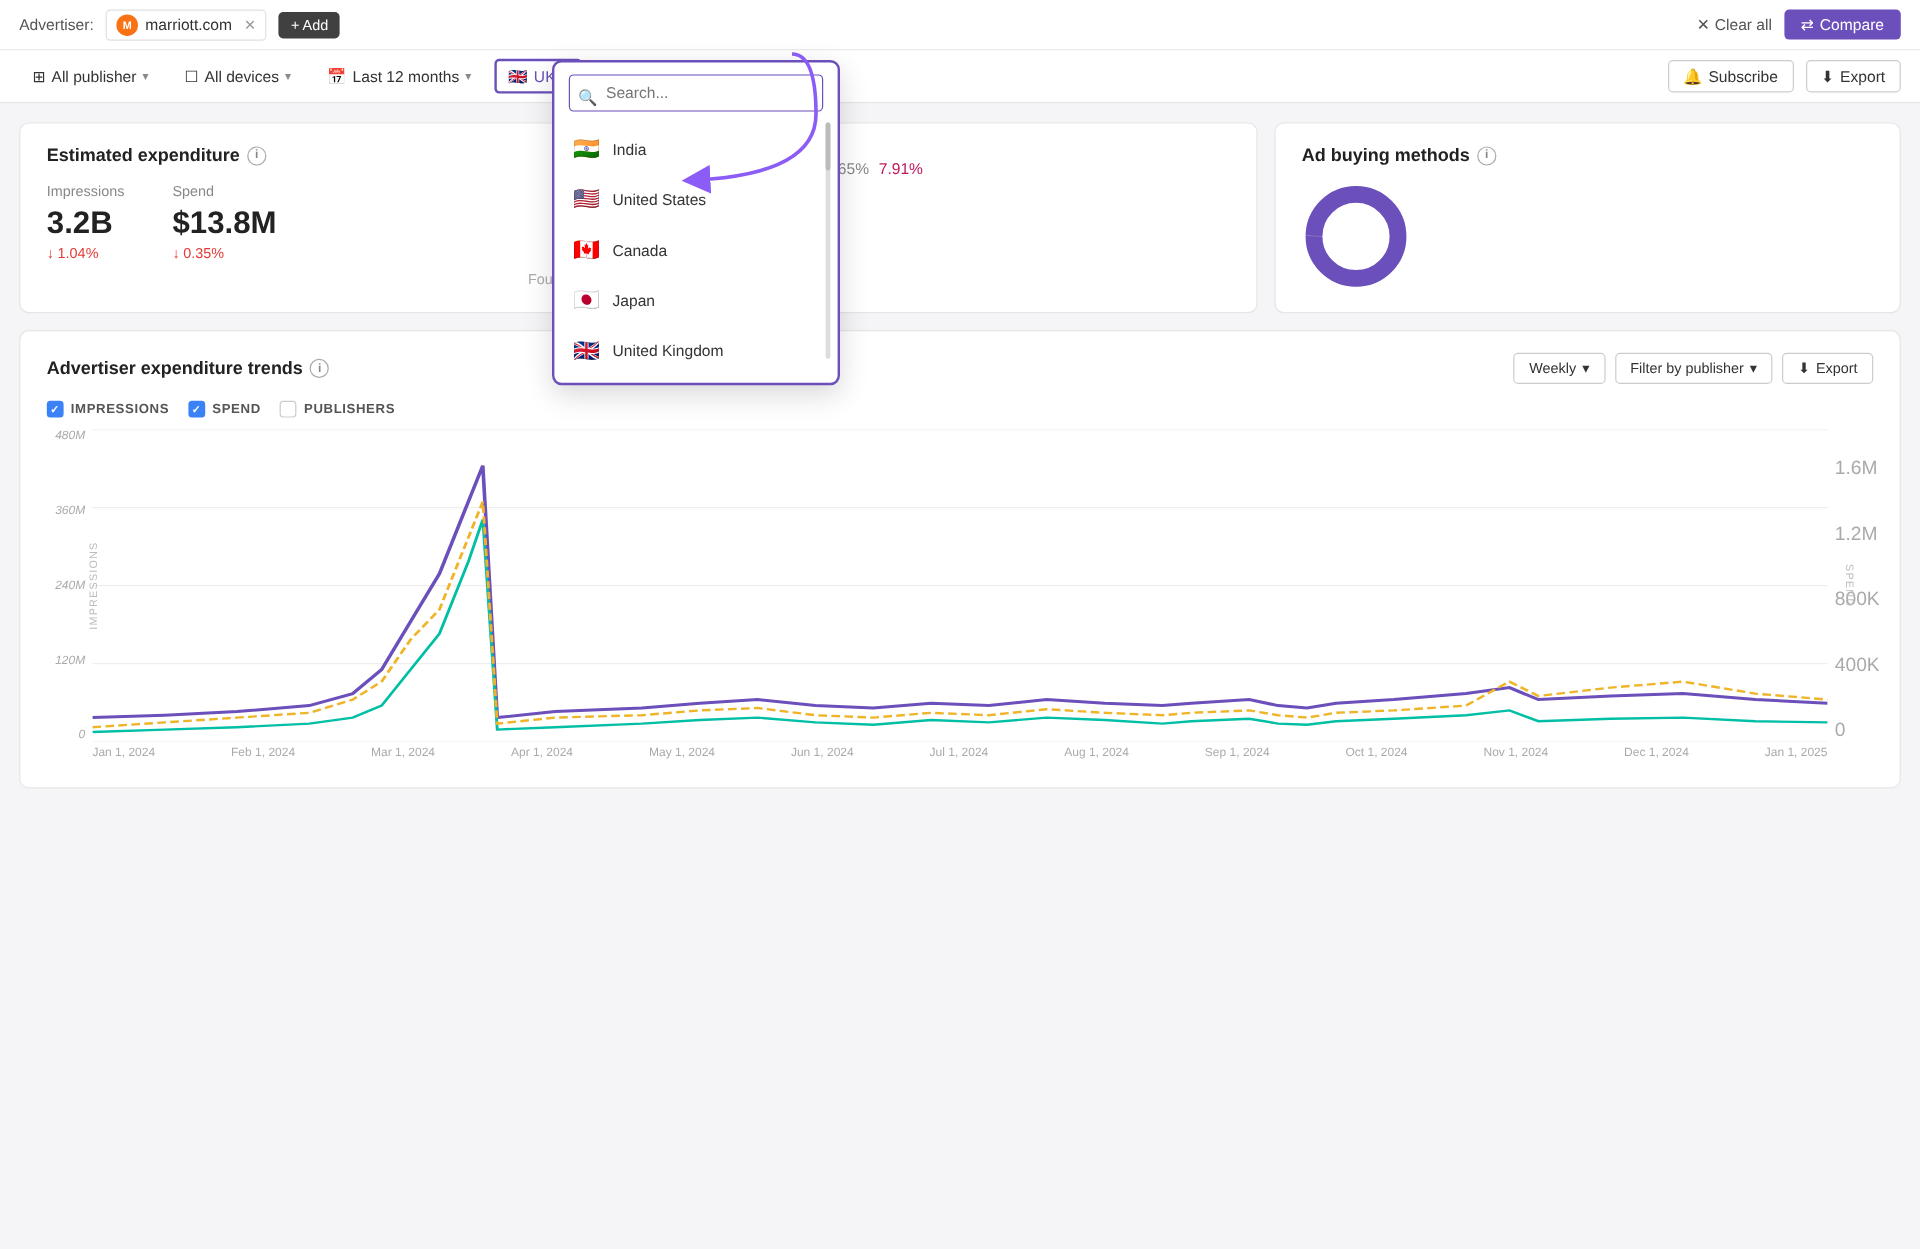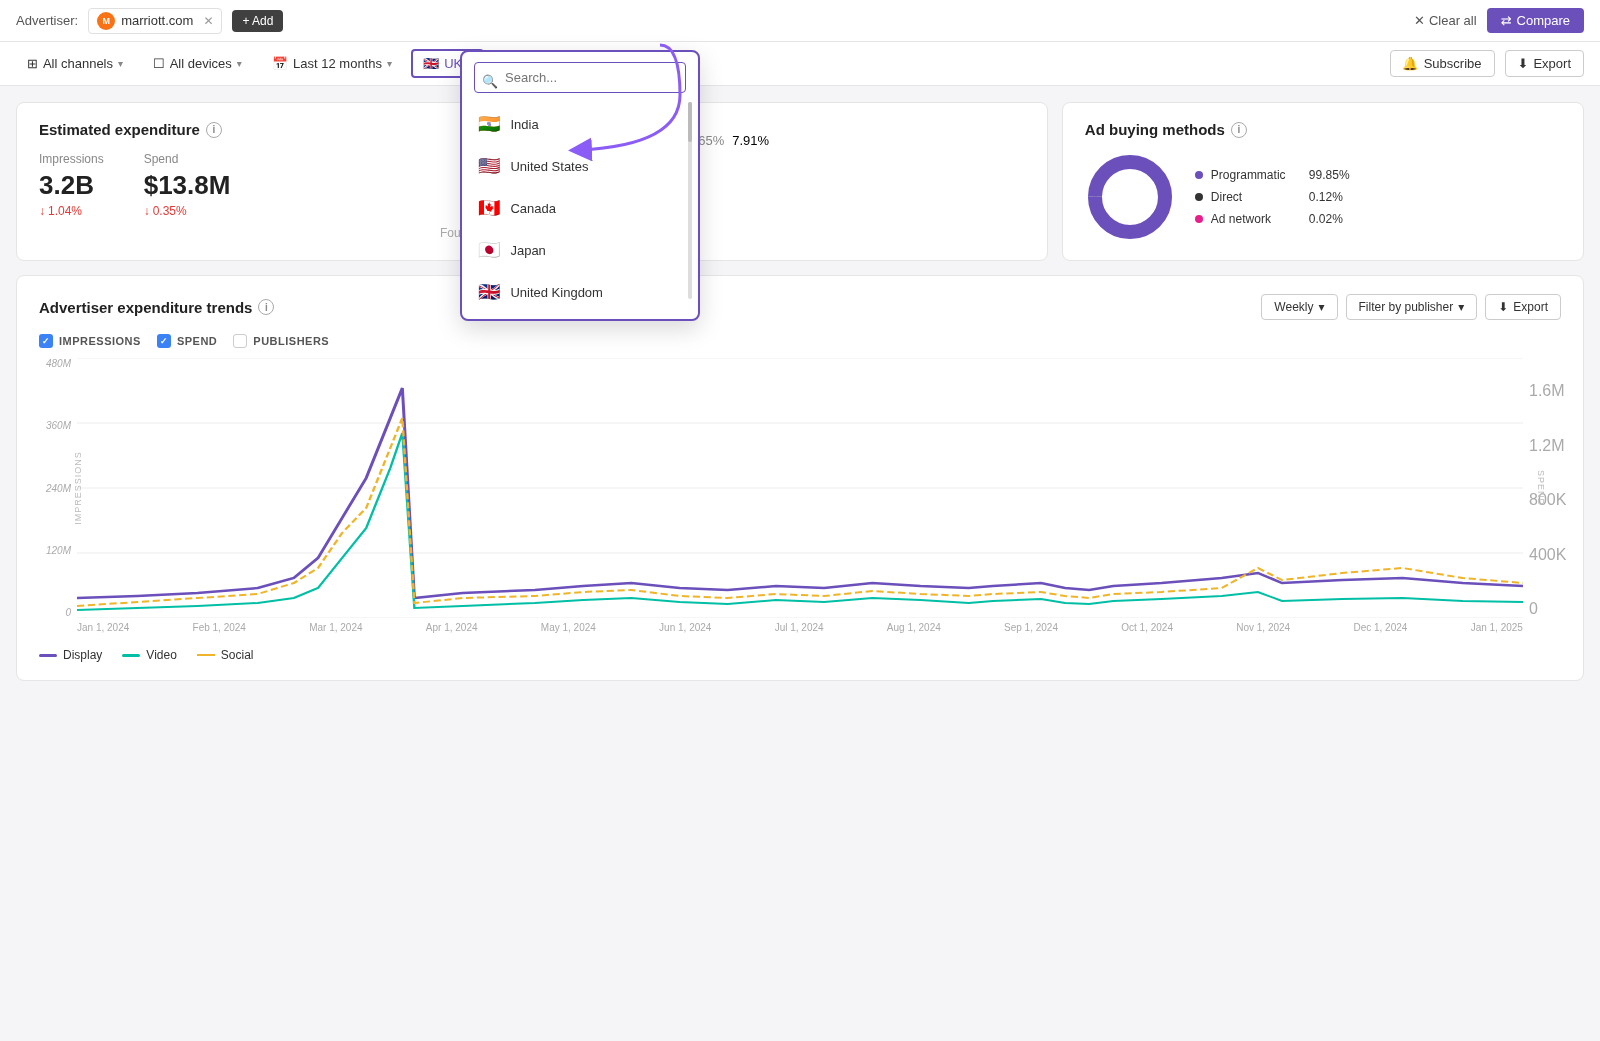--- a/index.html
+++ b/index.html
@@ -160,21 +160,21 @@
   </button>
   <button class="compare-btn">
     <span>⇄</span>
     <span>Compare</span>
   </button>
 </div>
 
 <div class="filter-bar">
   <button class="filter-btn">
     <span>⊞</span>
-    <span>All channels</span>
+    <span>All publisher</span>
     <span class="chevron">▾</span>
   </button>
   <button class="filter-btn">
     <span>☐</span>
     <span>All devices</span>
     <span class="chevron">▾</span>
   </button>
   <button class="filter-btn">
     <span>📅</span>
     <span>Last 12 months</span>
@@ -228,55 +228,38 @@
     </div>
 
     <div class="card card-overview">
       <div style="display:flex; flex-direction:row; gap:8px; margin-top:10px;align-items:center;">
         <div style="display:flex; justify-content:flex-end; align-items:center; gap: 40px; font-size:13px; color:#888; font-weight:500; margin-bottom:4px;">
           <span>47.44%</span>
         </div>
         <div style="display:flex; justify-content:flex-end; align-items:center; gap: 40px; font-size:13px; color:#888; font-weight:500;">
           <span>44.65%</span>
         </div>
-        <div style="display:flex; justify-content:flex-end; align-items:center; gap: 40px; font-size:13px; color:#000000; font-weight:500;">
+        <div style="display:flex; justify-content:flex-end; align-items:center; gap: 40px; font-size:13px; color:#be185d; font-weight:500;">
           <span>7.91%</span>
         </div>
       </div>
     </div>
 
     <div class="card card-buying">
       <div class="card-title">
         <span>Ad buying methods</span>
         <span class="info-icon">i</span>
       </div>
       <div class="buying-content">
         <div class="donut-container">
           <svg class="donut-svg" viewBox="0 0 90 90">
             <circle cx="45" cy="45" r="35" fill="none" stroke="#e8e0f5" stroke-width="14"></circle>
             <circle cx="45" cy="45" r="35" fill="none" stroke="#6b4fbb" stroke-width="14" stroke-dasharray="219.9 0.27" stroke-dashoffset="55" transform="rotate(-90 45 45)"></circle>
             <circle cx="45" cy="45" r="35" fill="none" stroke="#666" stroke-width="4" stroke-dasharray="0.27 219.9" stroke-dashoffset="-165" transform="rotate(-90 45 45)"></circle>
           </svg>
-        </div>
-        <div class="buying-legend">
-          <div class="legend-row">
-            <span class="legend-dot" style="background:#6b4fbb;"></span>
-            <span class="legend-label">Programmatic</span>
-            <span class="legend-value">99.85%</span>
-          </div>
-          <div class="legend-row">
-            <span class="legend-dot" style="background:#333;"></span>
-            <span class="legend-label">Direct</span>
-            <span class="legend-value">0.12%</span>
-          </div>
-          <div class="legend-row">
-            <span class="legend-dot" style="background:#e91e8c;"></span>
-            <span class="legend-label">Ad network</span>
-            <span class="legend-value">0.02%</span>
-          </div>
         </div>
       </div>
     </div>
   </div>
 
   <div class="trends-section">
     <div class="trends-header">
       <div class="trends-title">
         <span>Advertiser expenditure trends</span>
         <span class="info-icon">i</span>
@@ -361,34 +344,20 @@
         <span>Jul 1, 2024</span>
         <span>Aug 1, 2024</span>
         <span>Sep 1, 2024</span>
         <span>Oct 1, 2024</span>
         <span>Nov 1, 2024</span>
         <span>Dec 1, 2024</span>
         <span>Jan 1, 2025</span>
       </div>
     </div>
 
-    <div class="chart-legend">
-      <div class="chart-legend-item">
-        <div class="legend-line" style="background:#6b4fbb;"></div>
-        <span>Display</span>
-      </div>
-      <div class="chart-legend-item">
-        <div class="legend-line" style="background:#00bfa5;"></div>
-        <span>Video</span>
-      </div>
-      <div class="chart-legend-item">
-        <div class="legend-line" style="background:#f0b429; border-top: 2px dashed #f0b429; height:0; border-radius:0;"></div>
-        <span>Social</span>
-      </div>
-    </div>
   </div>
 </div>
 
 <div class="country-dropdown">
   <div class="dropdown-search-wrap">
     <span class="search-icon-pos">🔍</span>
     <input type="text" class="dropdown-search" placeholder="Search..." style="">
   </div>
   <ul class="country-list">
     <li class="country-item">

